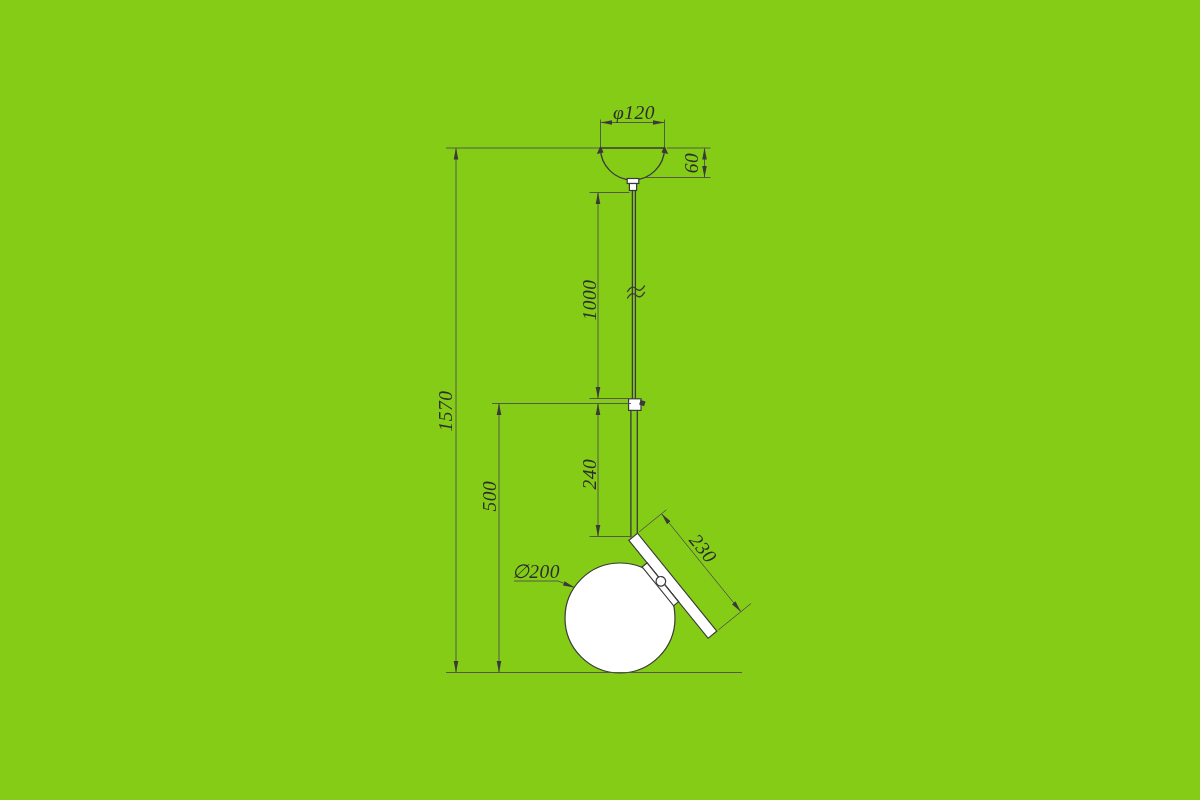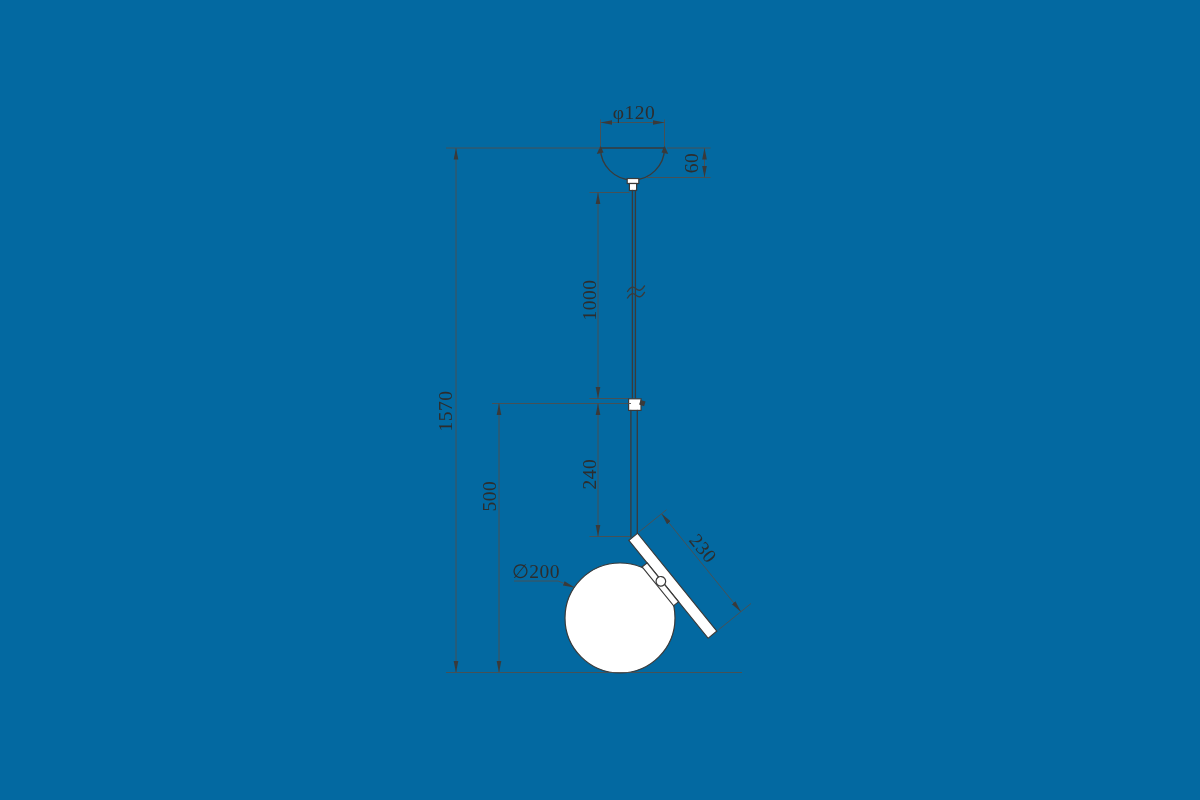--- a/index.html
+++ b/index.html
@@ -4,22 +4,23 @@
 <style>
   html, body {
     margin: 0;
     padding: 0;
     background: #ffffff;
   }
   .canvas {
     position: relative;
     width: 1200px;
     height: 800px;
-    background: #0369a1;
+    background: #84cc16;
     overflow: hidden;
+    font-style: italic;
   }
   svg { display: block; }
   .obj {
     stroke: #3a3a3a;
     stroke-width: 1.3;
     fill: none;
     stroke-linecap: round;
   }
   .obj-fill {
     stroke: #3a3a3a;

